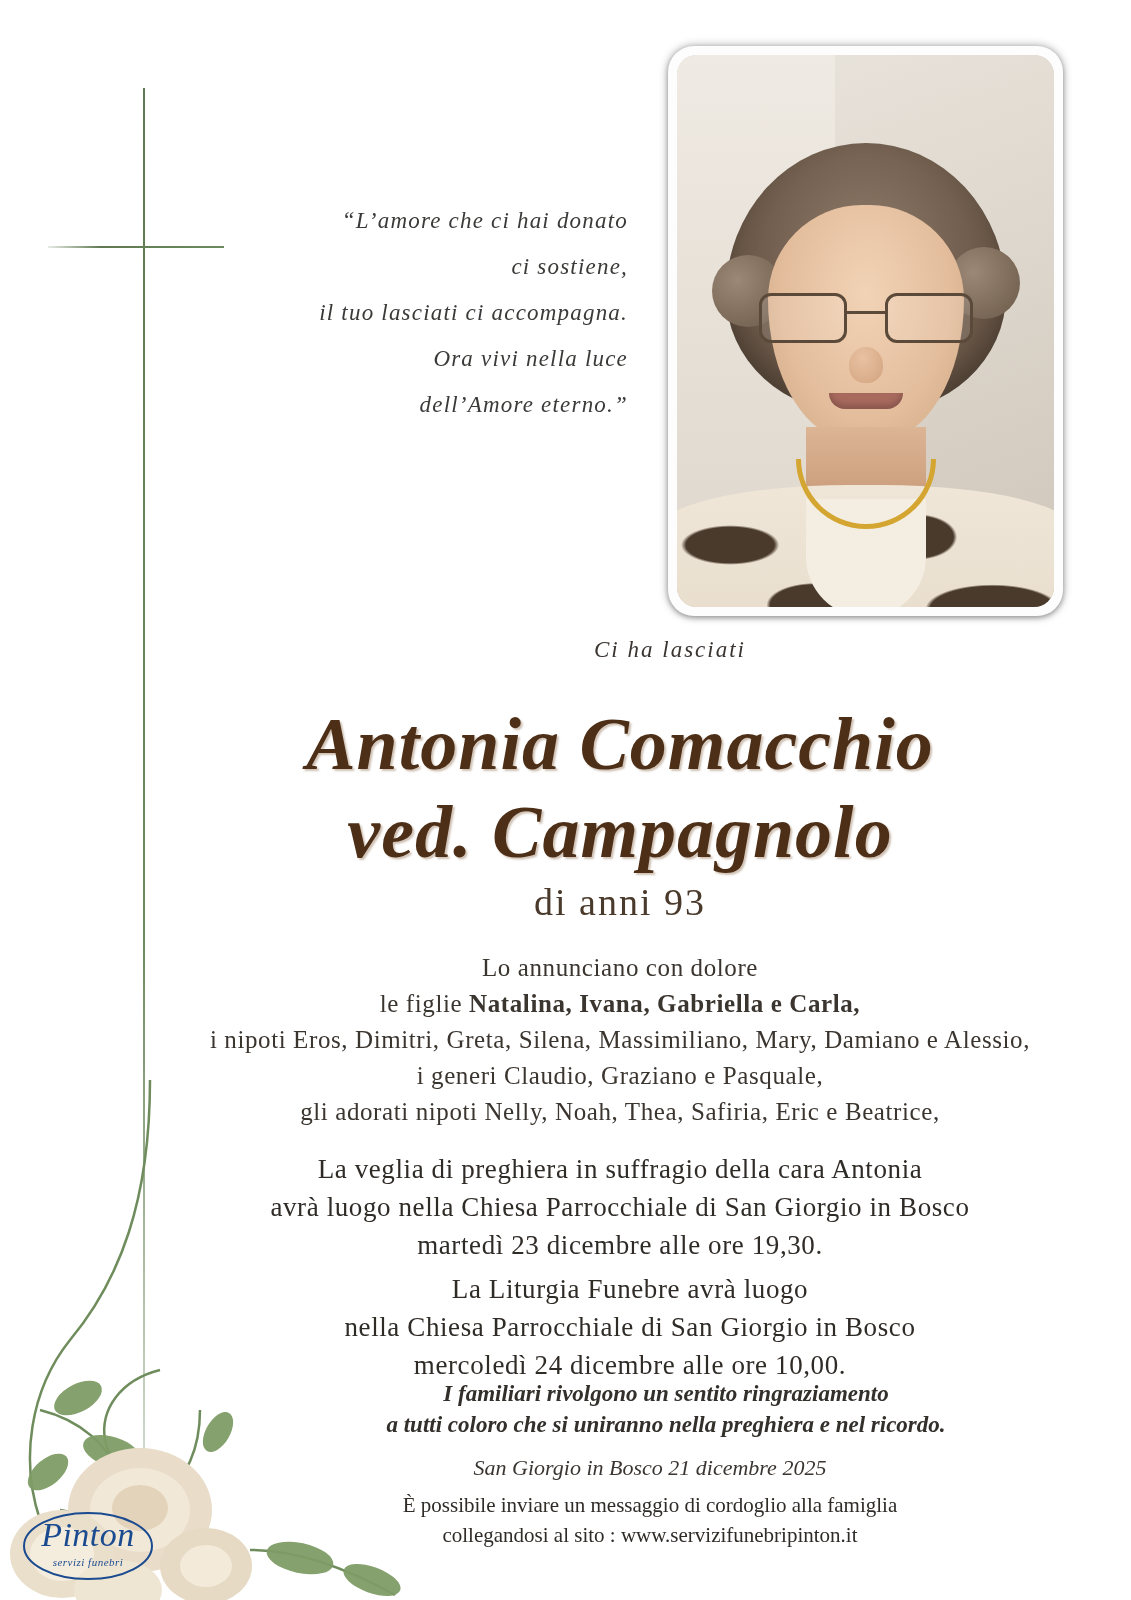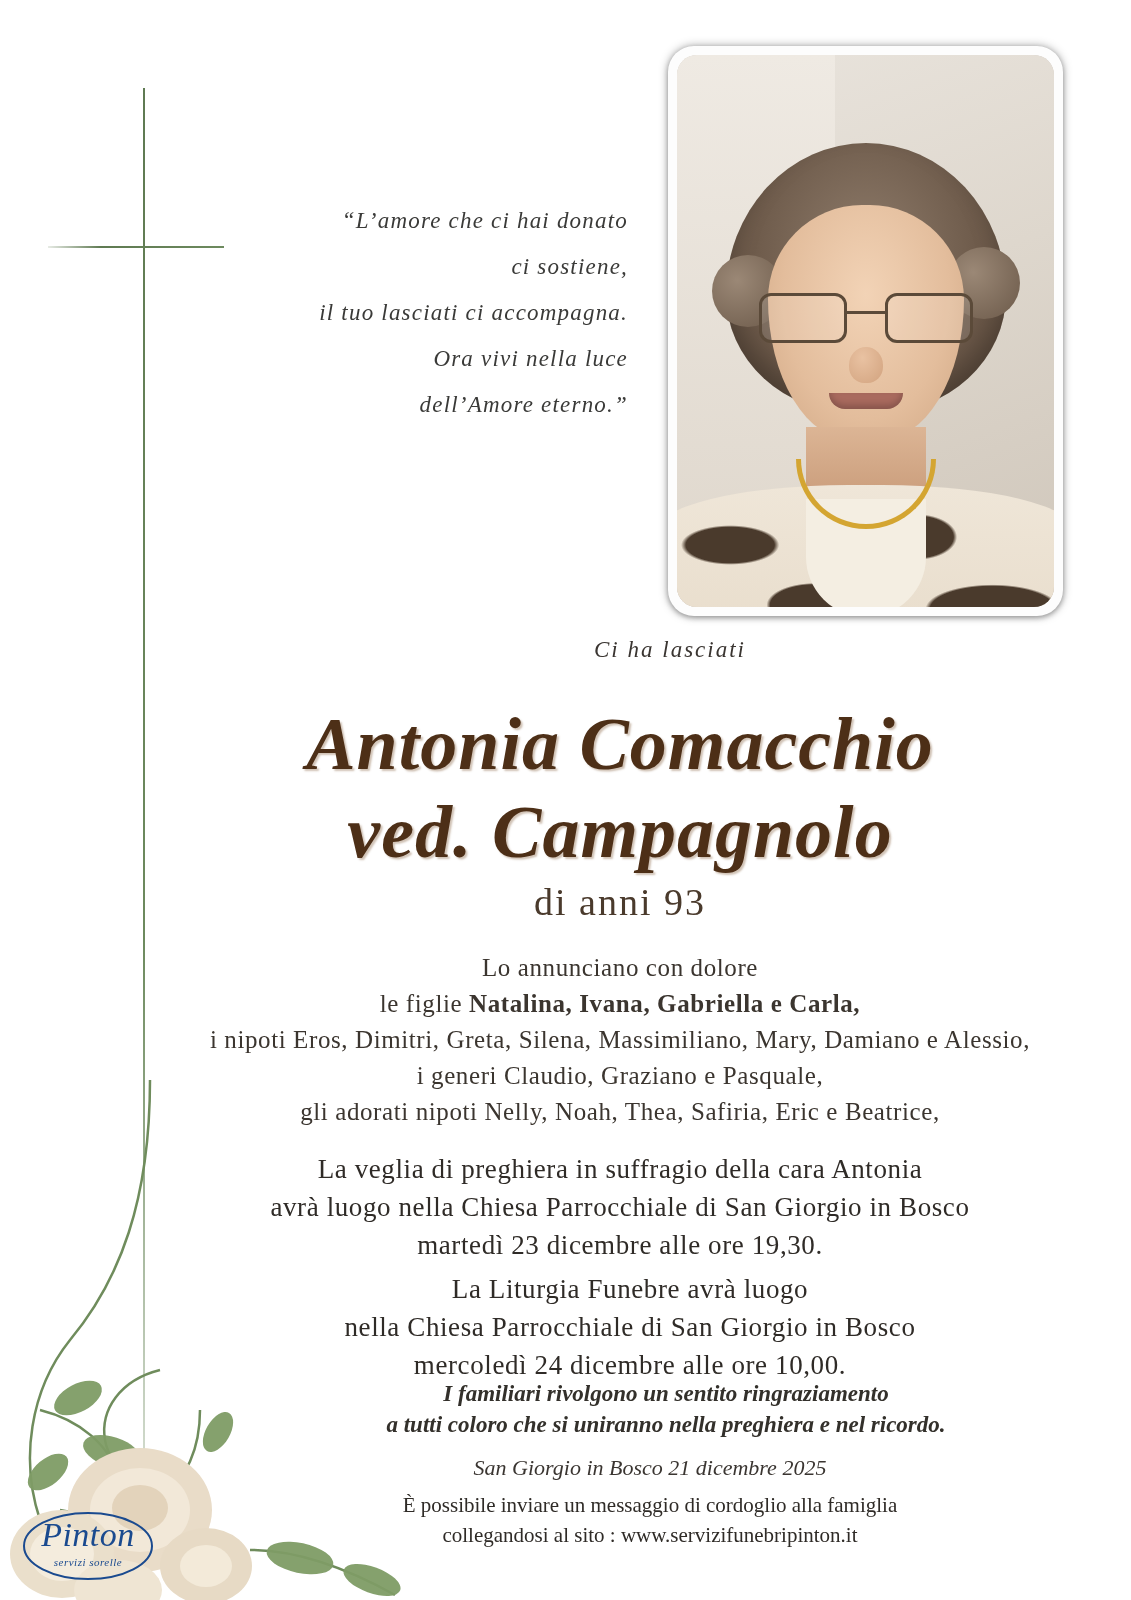--- a/index.html
+++ b/index.html
@@ -319,21 +319,21 @@
       <ellipse cx="118" cy="510" rx="44" ry="30" fill="#efe5d3"></ellipse>
     </g>
   </svg>
 </div>
 
 <div class="logo">
   <svg width="132" height="72" viewBox="0 0 132 72" aria-hidden="true">
     <ellipse cx="66" cy="36" rx="64" ry="33" fill="none" stroke="#1a4a8f" stroke-width="2"></ellipse>
   </svg>
   <div class="logo-name">Pinton</div>
-  <div class="logo-sub">servizi sorelle</div>
+  <div class="logo-sub">servizi funebri</div>
 </div>
 
 <div class="portrait-frame">
   <div class="portrait">
     <div class="p-bg"></div>
     <div class="p-wallL"></div>
     <div class="p-hair"></div>
     <div class="p-face"></div>
     <div class="p-nose"></div>
     <div class="p-glasses">

